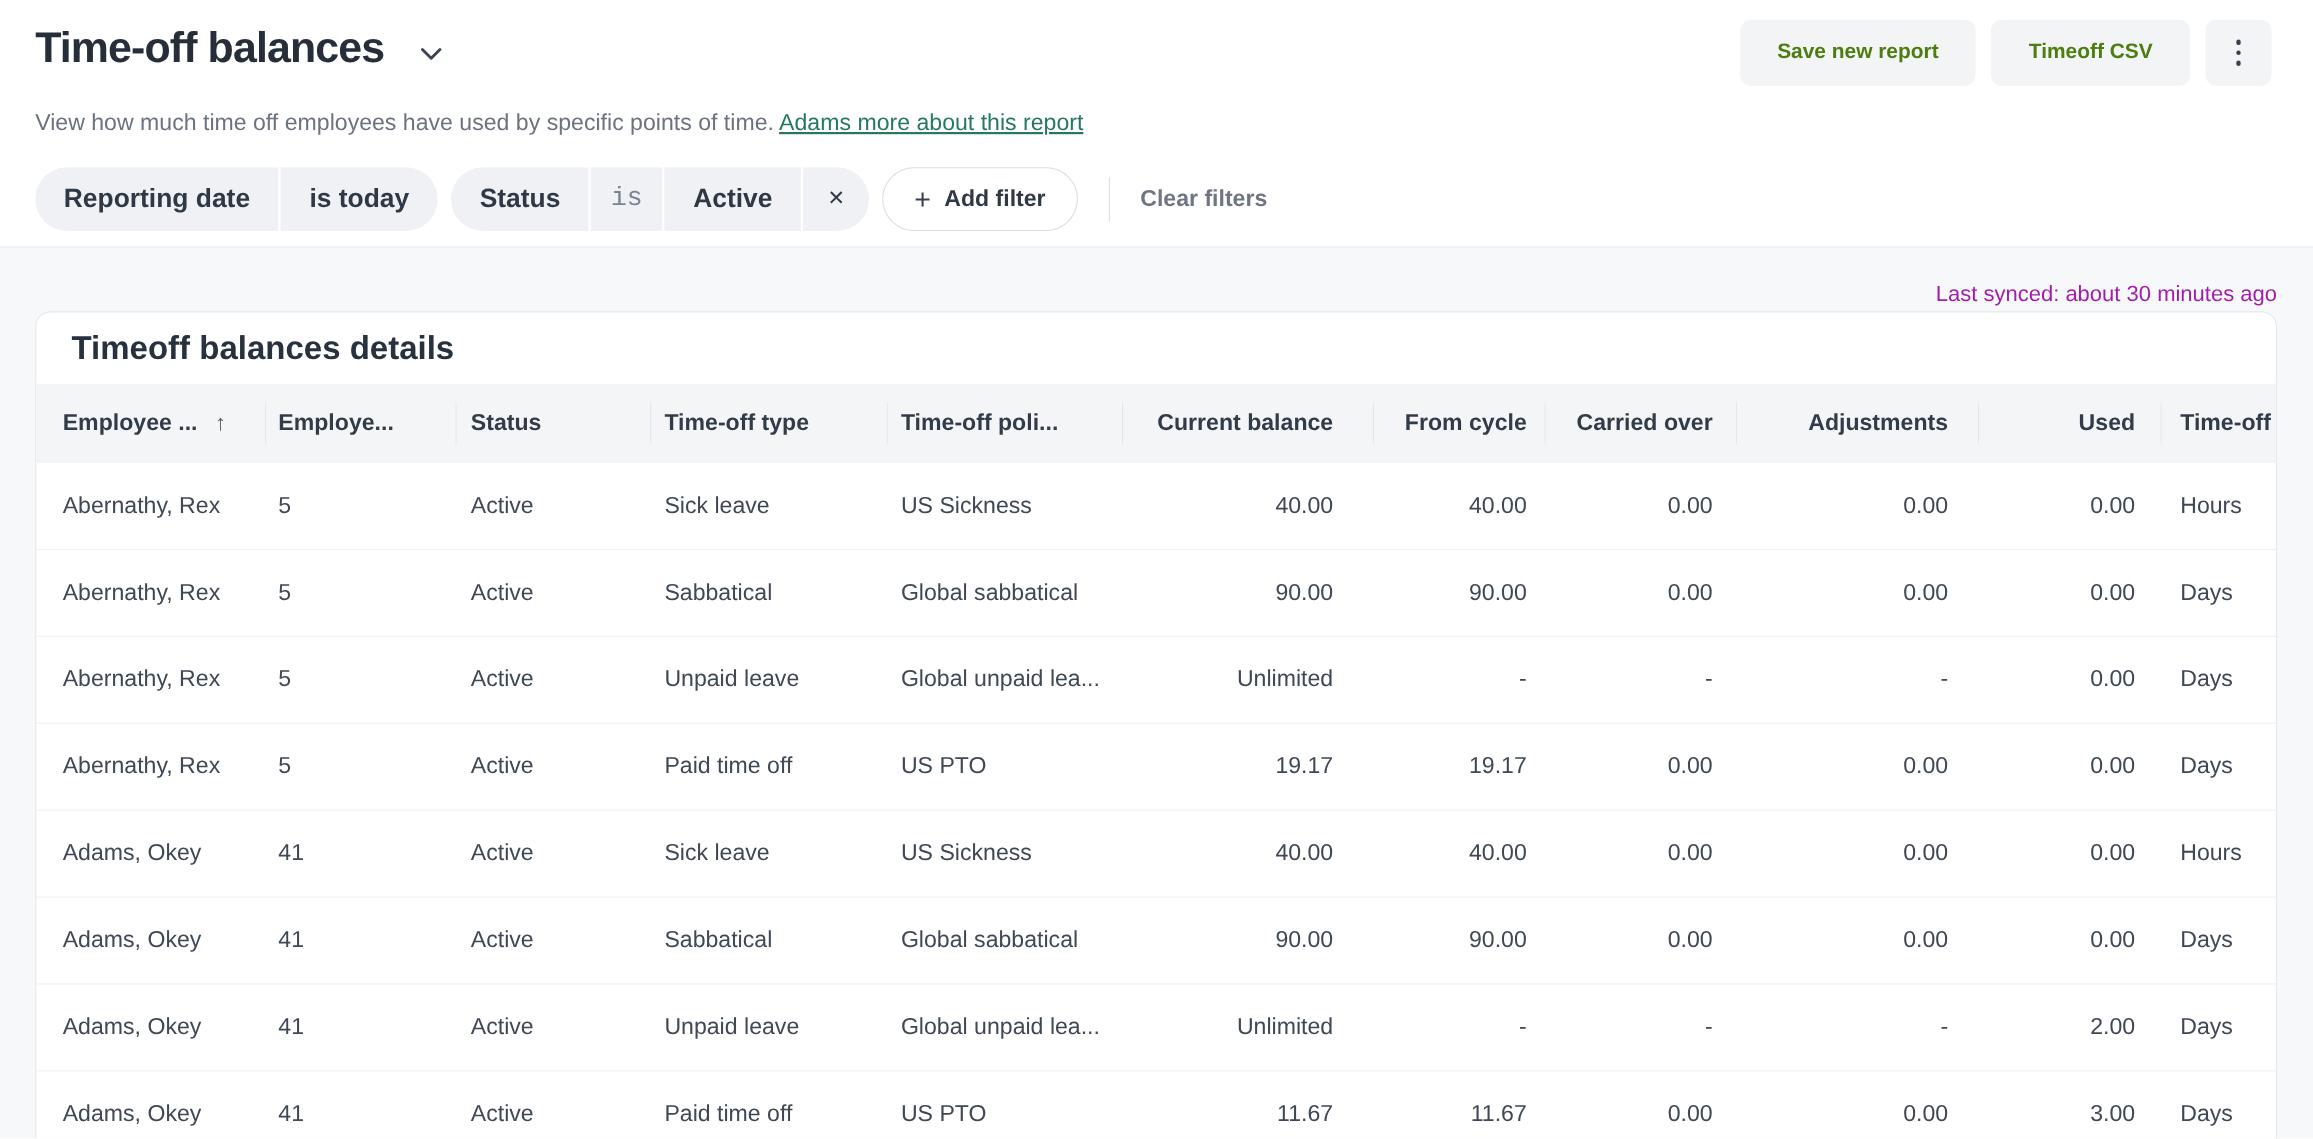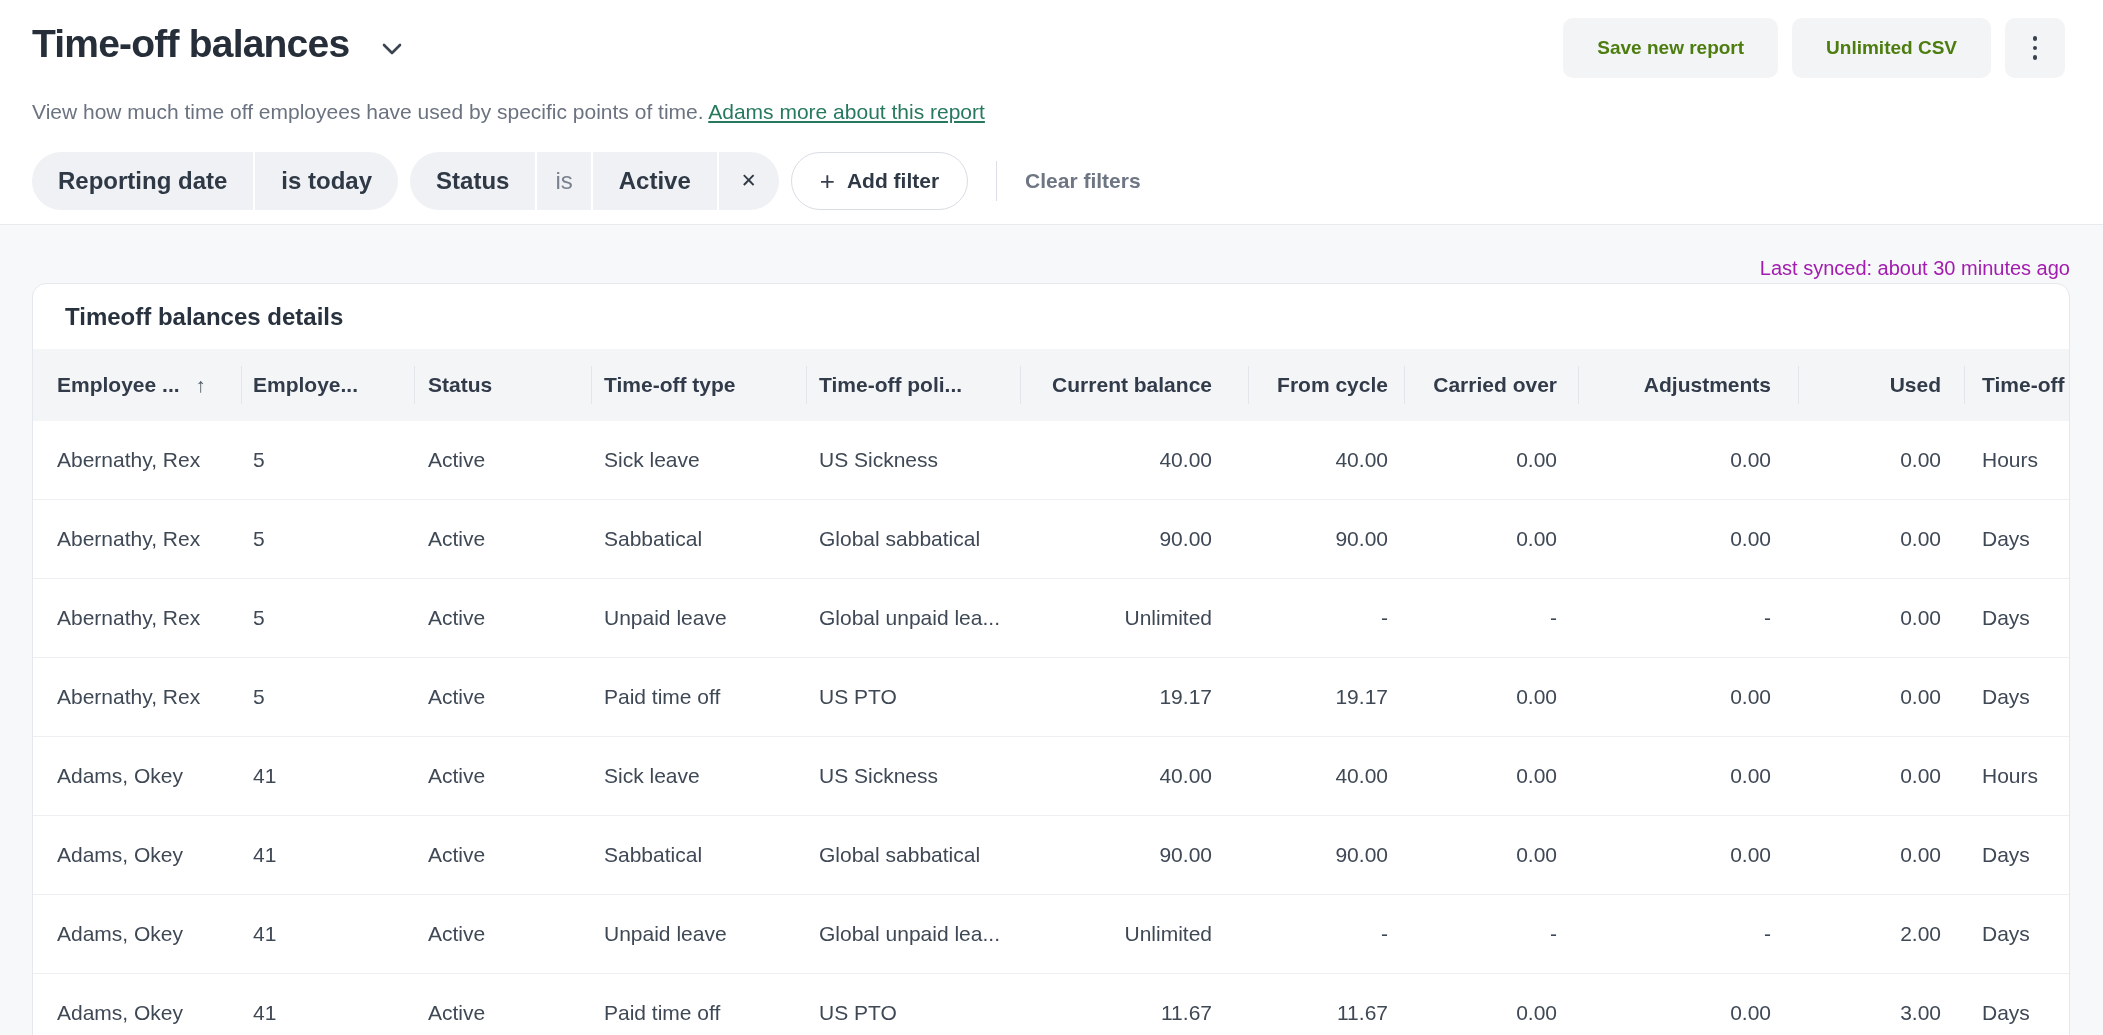--- a/index.html
+++ b/index.html
@@ -21,38 +21,38 @@
   .btn.icon-btn{width:60px;padding:0;display:flex;align-items:center;justify-content:center;}
   .kebab{display:flex;flex-direction:column;gap:5px;}
   .kebab i{width:4.5px;height:4.5px;border-radius:50%;background:#39414e;display:block;}
   .subtitle{position:absolute;top:100px;left:32px;font-size:21px;color:#6b7380;}
   .subtitle a{color:#26795f;text-decoration:underline;font-weight:400;cursor:pointer;}
   
   .filters{position:absolute;top:152px;left:32px;height:58px;display:flex;align-items:center;gap:12px;}
   .chip-group{display:inline-flex;gap:2px;border-radius:29px;overflow:hidden;cursor:pointer;}
   .chip-seg{background:#eff1f4;height:58px;line-height:58px;padding:0 26px;
             font-size:24px;font-weight:700;color:#2f3946;white-space:nowrap;}
-  .chip-seg.muted{color:#7a828f;font-weight:400;padding:0 18px;}
+  .chip-seg.muted{color:#7a828f;font-weight:400;padding:0 18px;font-family:Liberation Mono, monospace;}
   .chip-seg.chip-close{padding:0 22px;font-size:19px;font-weight:400;color:#30394а;}
   .chip-seg.chip-close{color:#303946;}
   .add-filter{display:inline-flex;align-items:center;gap:12px;height:58px;padding:0 28px;
               border:1.5px solid #dadde3;border-radius:29px;background:#fff;cursor:pointer;
               font-family:inherit;font-size:21px;font-weight:700;color:#2f3946;}
   .add-filter .plus{font-size:26px;font-weight:400;color:#39414e;line-height:1;}
   .vdiv{width:1px;height:40px;background:#dcdfe5;margin:0 16px;}
   .clear-filters{font-size:21px;font-weight:700;color:#6e7683;background:none;border:none;
                  font-family:inherit;cursor:pointer;padding:0;}
   
   .band{position:absolute;top:224px;left:0;right:0;bottom:0;background:#f7f8f9;border-top:1px solid #e8ebee;}
   .synced{position:absolute;top:32px;right:33px;font-size:20px;color:#a21caf;}
   
   .card{position:absolute;top:58px;left:32px;width:2036px;bottom:-20px;background:#fff;
         border:1px solid #e5e8ec;border-radius:14px;overflow:hidden;}
   .card-head{height:65px;display:flex;align-items:center;padding-left:32px;
-             font-size:24px;font-weight:700;color:#28313e;}
+             font-size:30px;font-weight:700;color:#28313e;}
   .grid-row{display:grid;grid-template-columns:208px 173px 177px 215px 214px 228px 156px 174px 220px 166px 1fr;}
   .thead{background:#f4f5f7;height:72px;}
   .thead .cell{font-weight:700;font-size:21px;color:#323b49;position:relative;}
   .thead .cell:not(:first-child)::before{
       content:"";position:absolute;left:0;top:17px;width:1px;height:38px;background:#e2e5e9;}
   .cell{display:flex;align-items:center;font-size:21px;color:#3f4855;overflow:hidden;white-space:nowrap;}
   .a-right{justify-content:flex-end;}
   
   .grid-row > :nth-child(1){padding-left:24px;}
   .grid-row > :nth-child(2){padding-left:12px;}
@@ -77,21 +77,21 @@
     <span class="page-title">Time-off balances</span>
     <span class="title-chev">
       <svg width="22" height="14" viewBox="0 0 22 14" fill="none">
         <path d="M3 3 L11 11 L19 3" stroke="currentColor" stroke-width="2.6" stroke-linecap="round" stroke-linejoin="round"></path>
       </svg>
     </span>
   </div>
 
   <div class="actions">
     <button class="btn">Save new report</button>
-    <button class="btn">Unlimited CSV</button>
+    <button class="btn">Timeoff CSV</button>
     <button class="btn icon-btn">
       <span class="kebab">
           <i></i>
           <i></i>
           <i></i>
         </span>
     </button>
   </div>
 
   <div class="subtitle">

